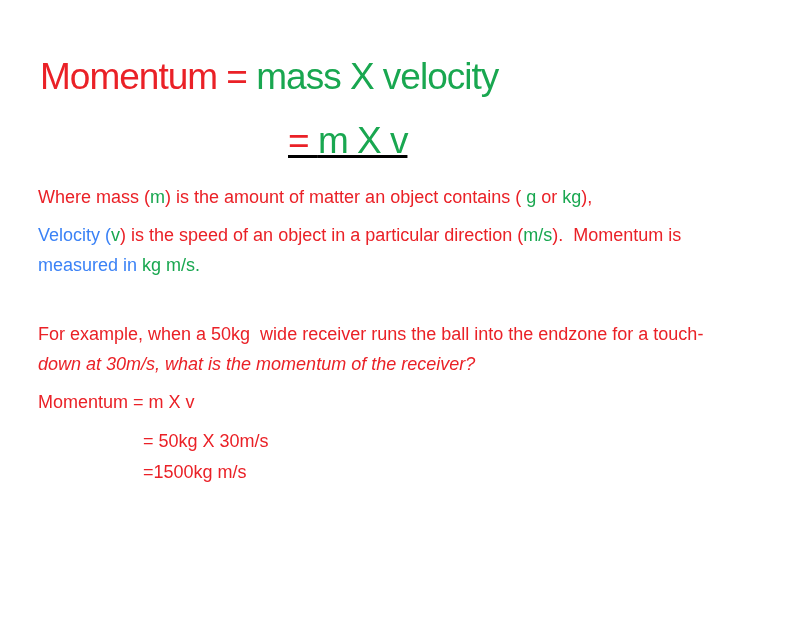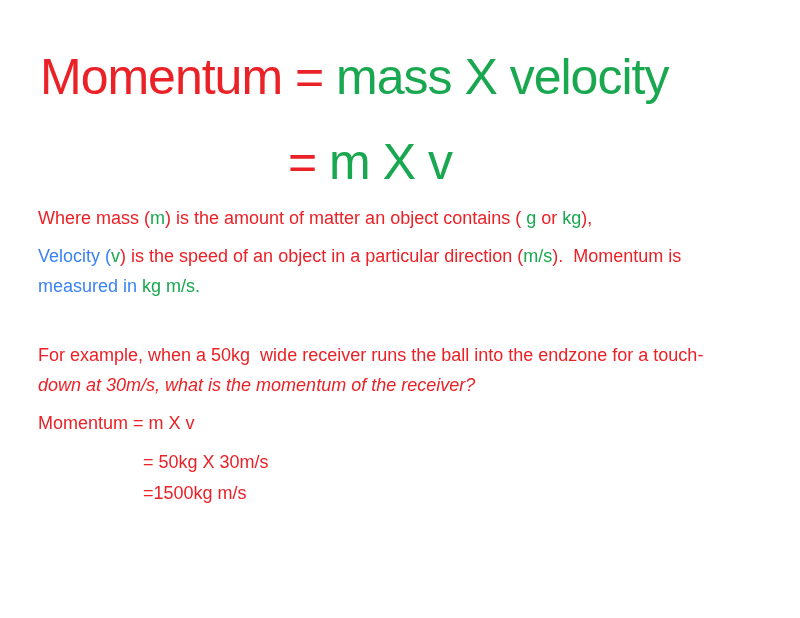--- a/index.html
+++ b/index.html
@@ -12,28 +12,28 @@
   }
   .slide {
     position: relative;
     width: 800px;
     height: 618px;
     background: #ffffff;
     padding: 0 18px 0 38px;
     overflow: hidden;
   }
   .title-line {
-    font-size: 50px;
+    font-size: 37px;
     font-weight: 400;
     line-height: 54px;
     letter-spacing: -1px;
     white-space: pre;
   }
   .title-line-1 { margin-top: 50px; padding-left: 2px; }
-  .title-line-2 { margin-top: 31px; padding-left: 250px; }
+  .title-line-2 { margin-top: 10px; padding-left: 250px; text-decoration: underline; }
   .body-line {
     font-size: 18px;
     font-weight: 400;
     line-height: 30px;
     white-space: pre-wrap;
   }
   .p-def-mass    { margin-top: 14px; }
   .p-def-velocity{ margin-top: 8px;  }
   .p-example     { margin-top: 39px; }
   .p-formula     { margin-top: 8px;  }

